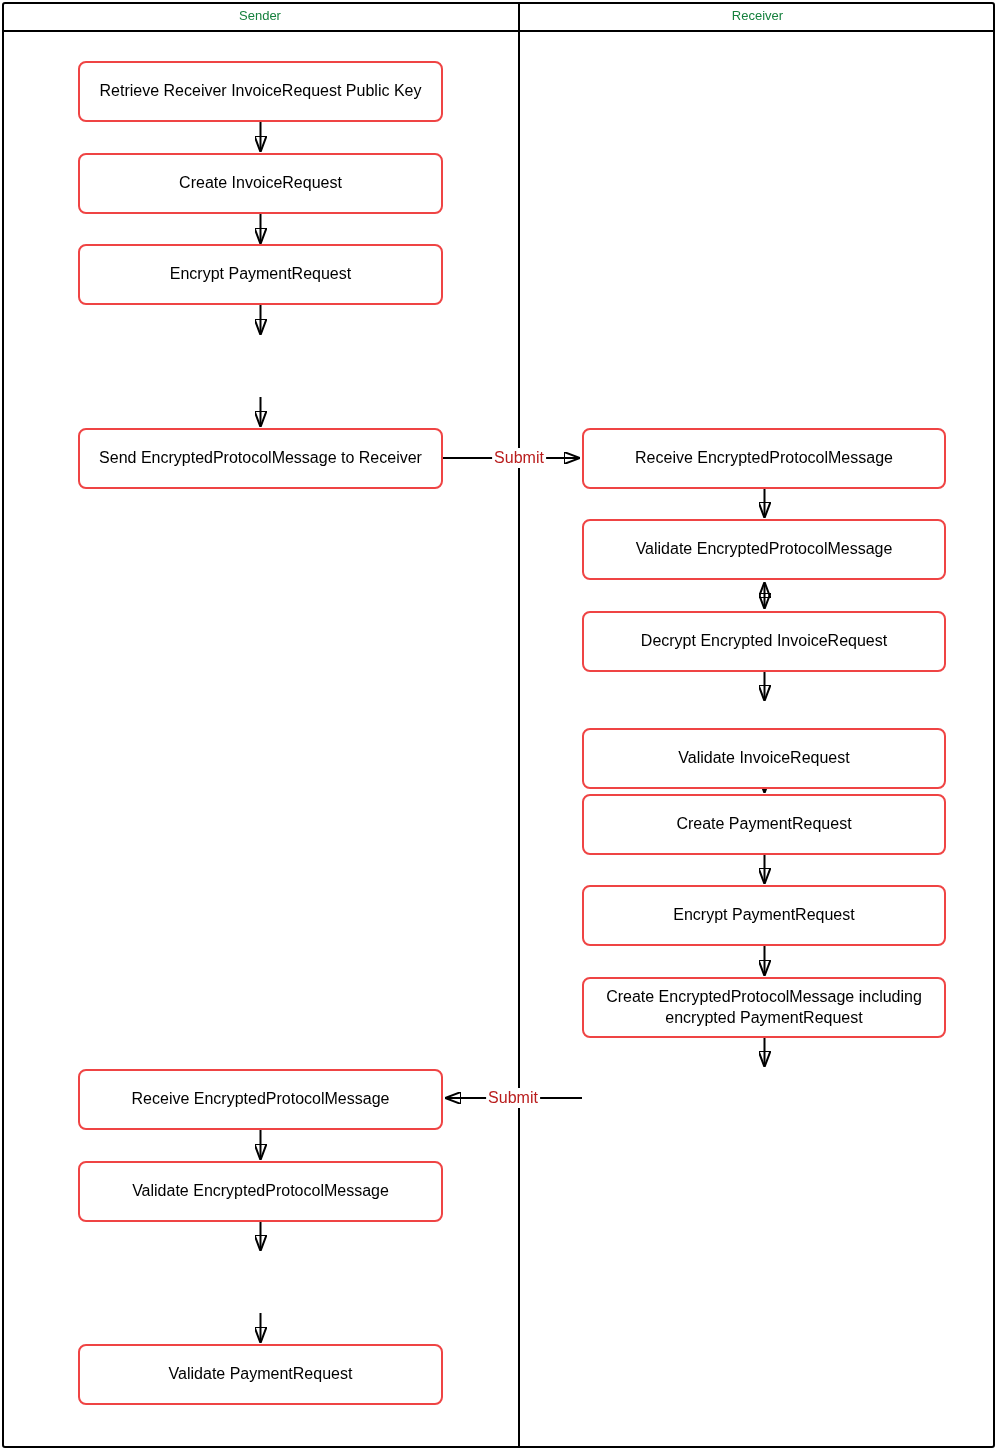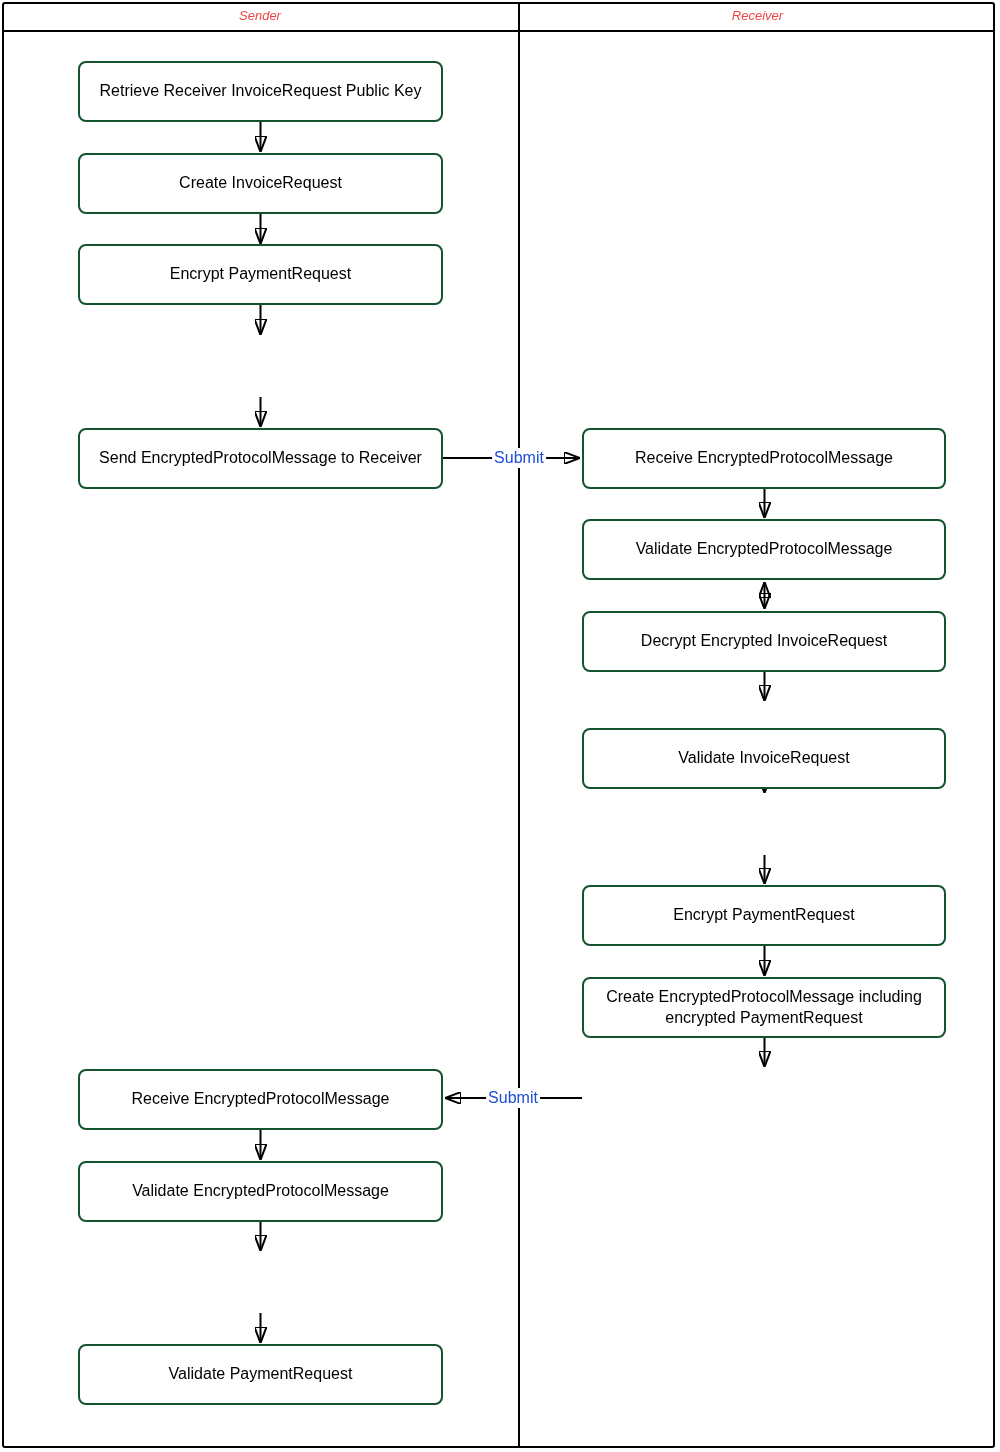--- a/index.html
+++ b/index.html
@@ -42,30 +42,29 @@
     height: 1446px;
     background: #000000;
   }
   .lane-title {
     position: absolute;
     top: 2px;
     height: 16px;
     line-height: 28px;
     text-align: center;
     font-size: 13px;
-    color: #ef4444;
-    font-style: italic;
+    color: #15803d;
   }
   .lane-title.sender   { left: 2px;   width: 516px; }
   .lane-title.receiver { left: 520px; width: 475px; border-radius: 11px; }
 
   .node {
     position: absolute;
     box-sizing: border-box;
-    border: 2px solid #14532d;
+    border: 2px solid #ef4444;
     border-radius: 8px;
     background: #ffffff;
     display: flex;
     align-items: center;
     justify-content: center;
     text-align: center;
     font-size: 16px;
     line-height: 1.3;
     color: #000000;
     padding: 0 14px;
@@ -82,21 +81,21 @@
   #connectors path, #connectors line {
     stroke: #000000;
     stroke-width: 2;
     fill: none;
   }
   .edge-label {
     position: absolute;
     transform: translate(-50%, -50%);
     background: #ffffff;
     font-size: 16px;
-    color: #1d4ed8;
+    color: #b91c1c;
     padding: 1px 2px;
     white-space: nowrap;
   }
 </style>
 </head>
 <body>
 
 <div id="canvas">
 
   <div class="outer-frame"></div>
@@ -140,19 +139,20 @@
   <div class="node sender" style="top:244px">Encrypt PaymentRequest</div>
   <div class="node sender" style="top:428px">Send EncryptedProtocolMessage to Receiver</div>
   <div class="node sender" style="top:1069px">Receive EncryptedProtocolMessage</div>
   <div class="node sender" style="top:1161px">Validate EncryptedProtocolMessage</div>
   <div class="node sender" style="top:1344px">Validate PaymentRequest</div>
 
   <div class="node receiver" style="top:428px">Receive EncryptedProtocolMessage</div>
   <div class="node receiver" style="top:519px">Validate EncryptedProtocolMessage</div>
   <div class="node receiver" style="top:611px">Decrypt Encrypted InvoiceRequest</div>
   <div class="node receiver" style="top:728px">Validate InvoiceRequest</div>
+  <div class="node receiver" style="top:794px">Create PaymentRequest</div>
   <div class="node receiver" style="top:885px">Encrypt PaymentRequest</div>
   <div class="node receiver" style="top:977px">Create EncryptedProtocolMessage including encrypted PaymentRequest</div>
 
   <span class="edge-label" style="left:519px; top:458px;">Submit</span>
   <span class="edge-label" style="left:513px; top:1098px;">Submit</span>
 
 </div>
 
 </body></html>

